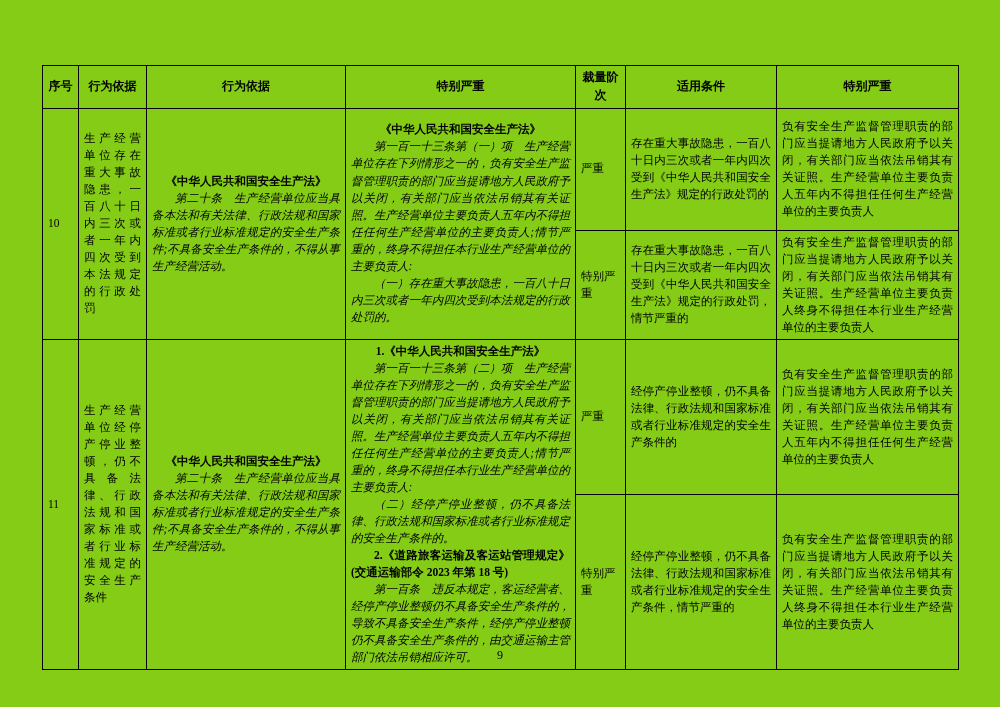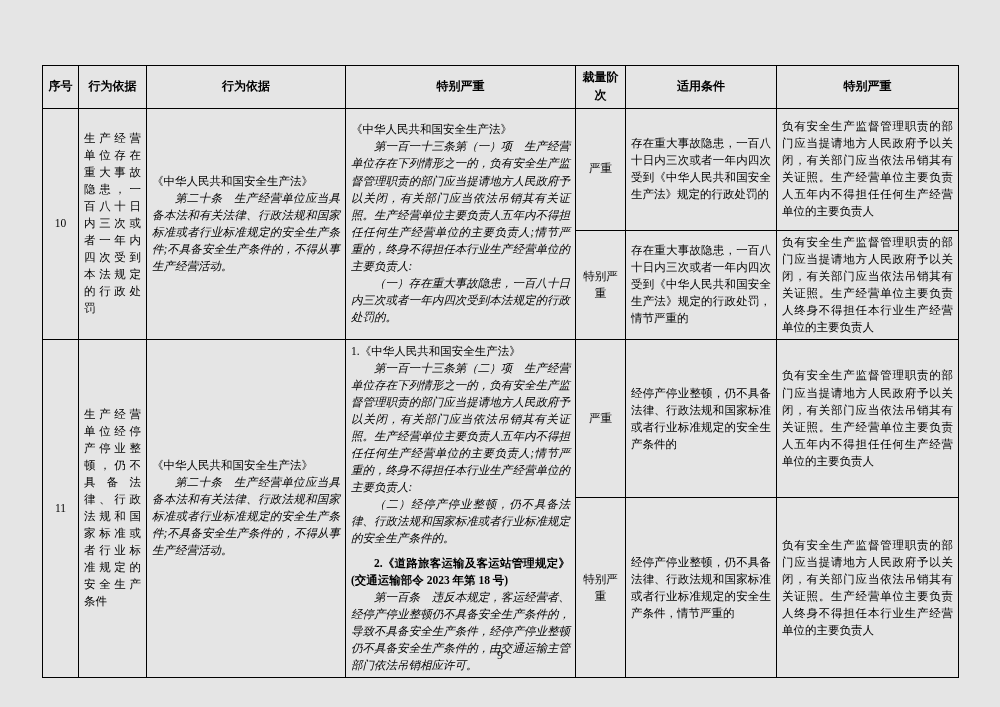--- a/index.html
+++ b/index.html
@@ -6,21 +6,21 @@
     html, body {
       width: 1000px; height: 707px;
       background: #ffffff;
       font-family: "Liberation Serif", "DejaVu Serif", serif;
       color: #000;
       overflow: hidden;
     }
     .page {
       position: relative;
       width: 1000px; height: 707px;
-      background: #e5e5e5;
+      background: #84cc16;
     }
     table.doc-table {
       position: absolute;
       left: 42px; top: 65px;
       width: 916px;
       border-collapse: collapse;
       table-layout: fixed;
     }
     .doc-table th, .doc-table td {
       border: 1px solid #000;
@@ -34,25 +34,25 @@
     .doc-table th {
       font-weight: bold;
       text-align: center;
       font-size: 12px;
     }
     tr.header-row { height: 38px; }
     tr.r10a { height: 122px; }
     tr.r10b { height: 85px; }
     tr.r11a { height: 155px; }
     tr.r11b { height: 175px; }
-    .center { text-align: center; }
+    .center { }
     .justify { text-align: justify; }
     .para { text-align: justify; text-indent: 2em; word-break: break-all; font-style: italic; }
-    .law-title { text-align: left; font-weight: normal; }
-    .law-title-indent { text-align: justify; text-indent: 2em; font-weight: bold; word-break: break-all; margin-top: 8px; }
+    .law-title { text-align: center; font-weight: bold; }
+    .law-title-indent { text-align: justify; text-indent: 2em; font-weight: bold; word-break: break-all; }
     .page-number {
       position: absolute;
       top: 648px; left: 0;
       width: 100%;
       text-align: center;
       font-size: 12px;
     }
   </style>
 </head>
 <body>

